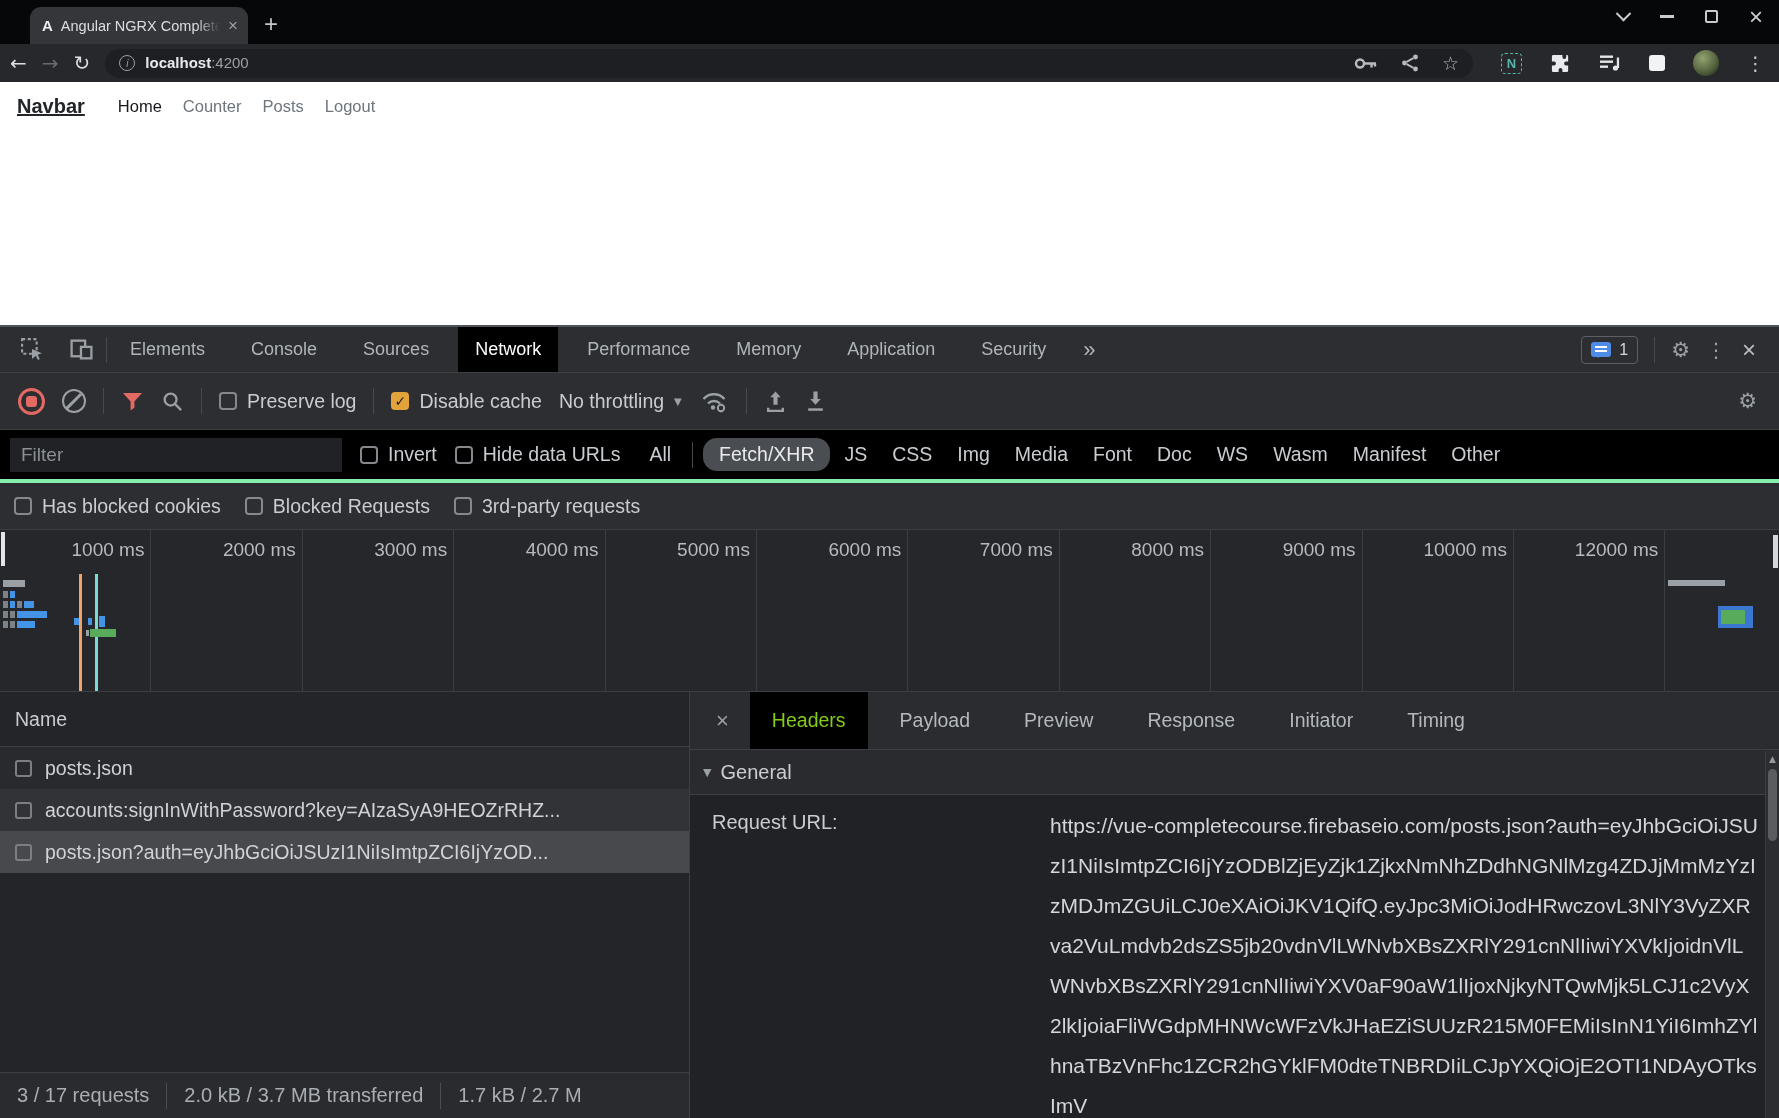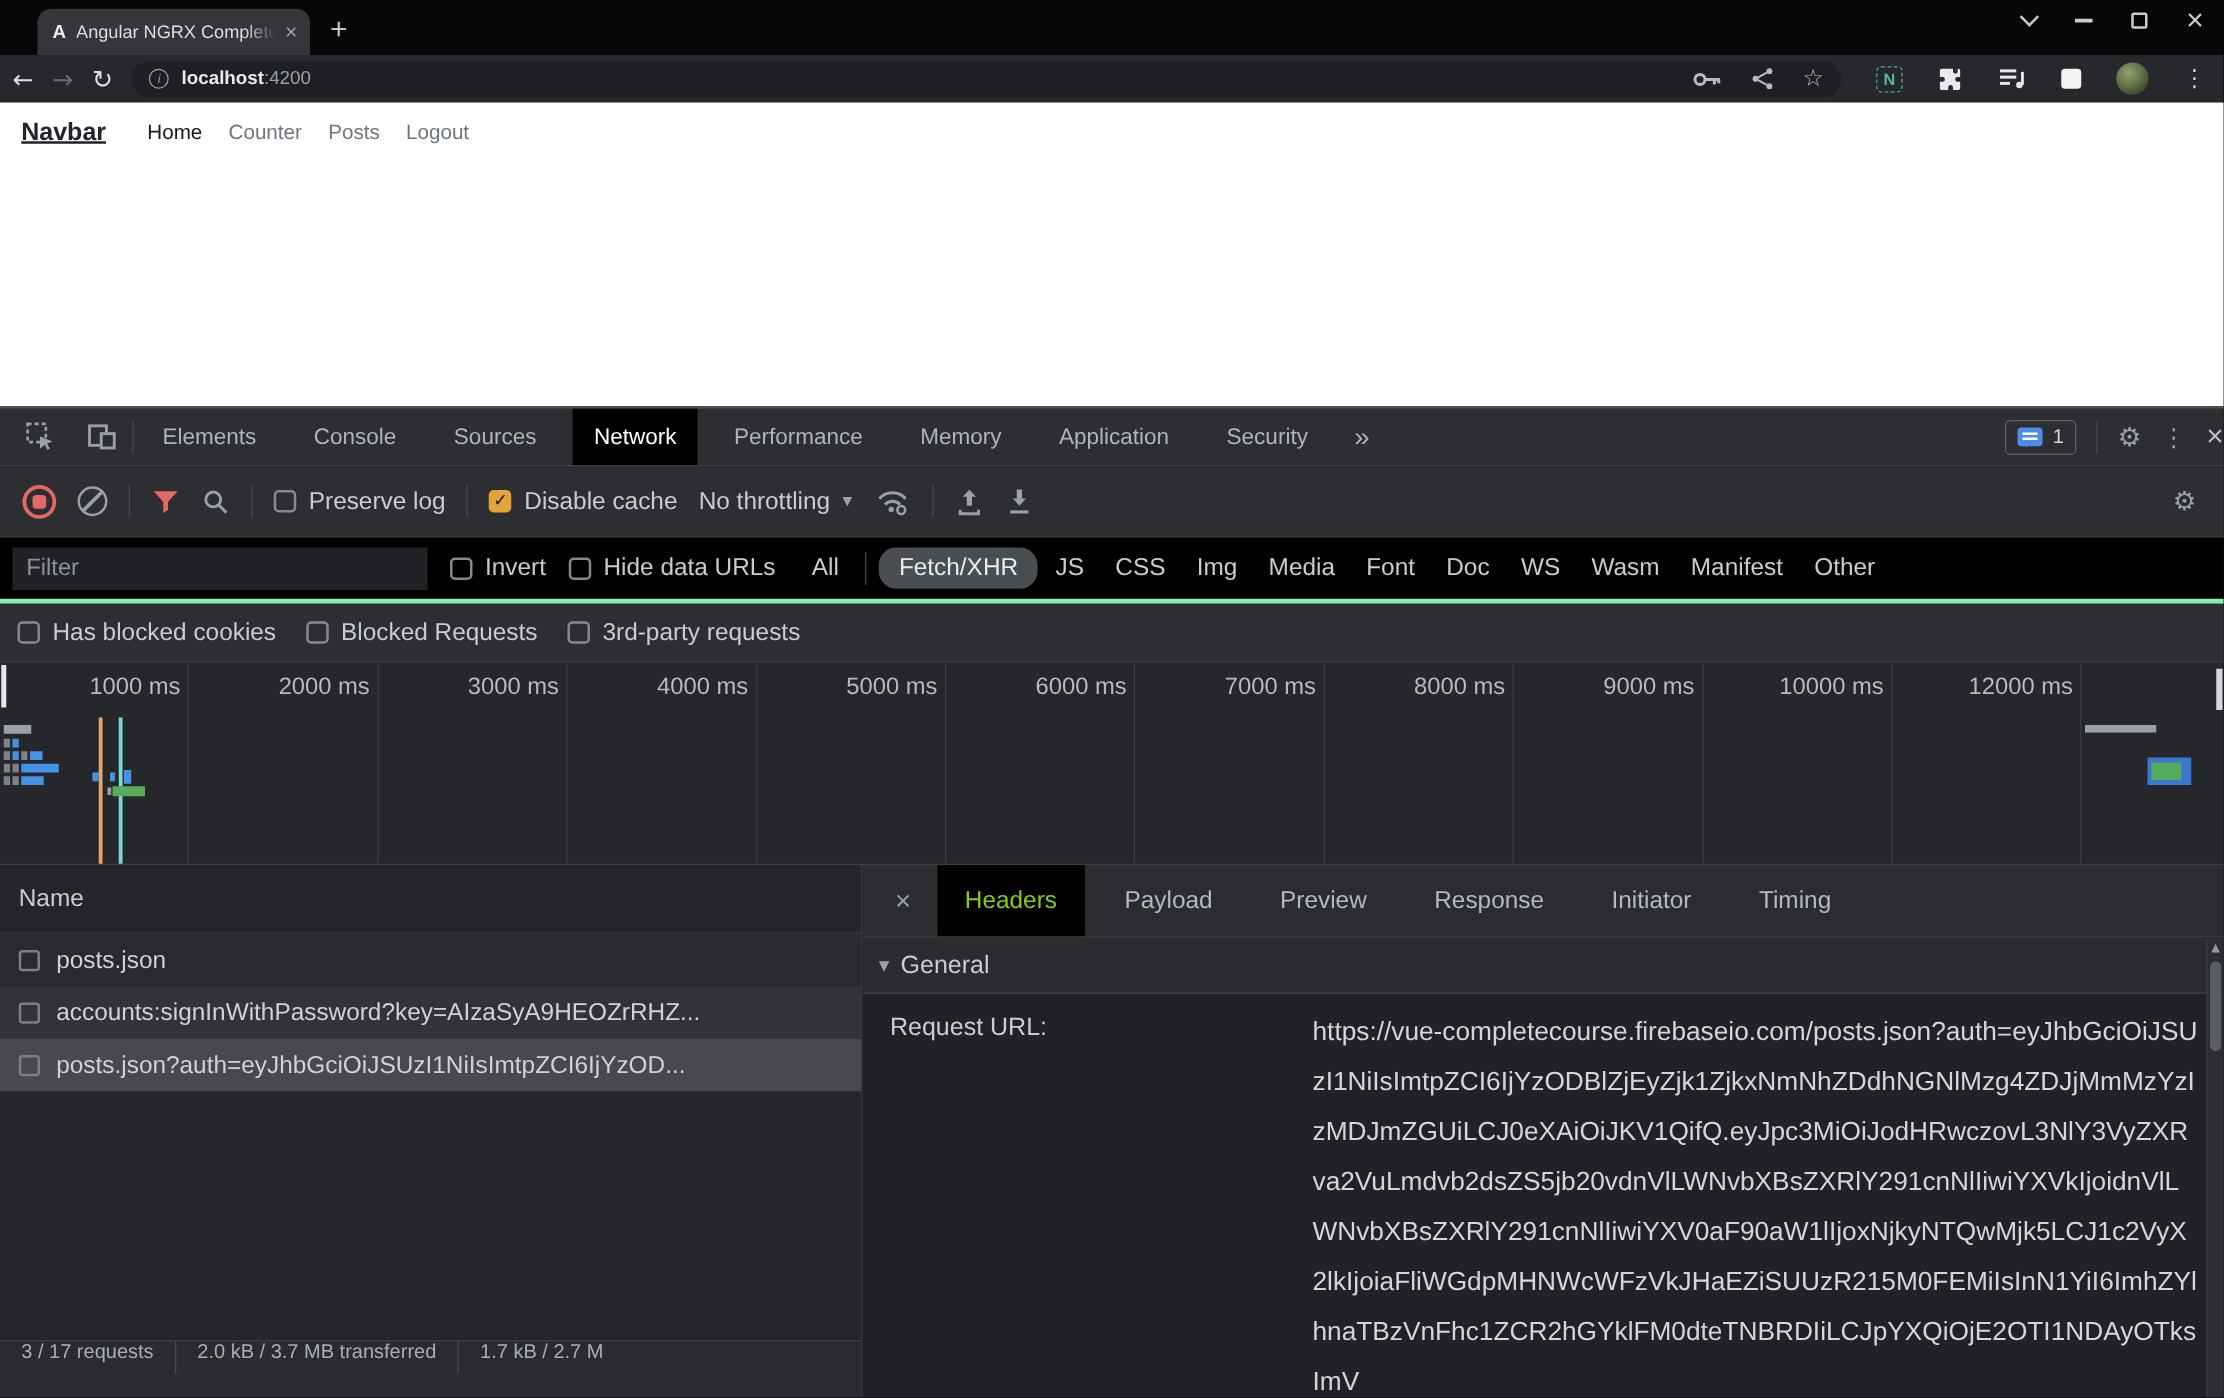--- a/index.html
+++ b/index.html
@@ -43,21 +43,21 @@
   .navbar { height:48px; display:flex; align-items:center; padding-left:17px; }
   .brand { font-size:20px; font-weight:600; color:#212529; margin-right:33px;text-decoration:underline; }
   .navlink { font-size:16.5px; margin-right:21px; color:#6d757d; }
   .navlink.current { color:#16181b; }
   .pagebody { margin:8px 0 0 243px; font-size:15px; color:#212529; }
 
   
   .devtools { flex:1; background:#242528; border-top:2px solid #50545a; display:flex; flex-direction:column; color:#c9ccd0; min-height:0; }
   .vsep { width:1px; height:26px; background:#47494d; flex:none; }
 
-  .dt-tabbar { height:46px; background:#2c2e31; border-bottom:1px solid #3d4043; display:flex; align-items:center; padding:0 0 0 8px; flex:none; }
+  .dt-tabbar { height:46px; background:#2c2e31; border-bottom:1px solid #3d4043; display:flex; align-items:center; padding:0 23px 0 8px; flex:none; }
   .panel-ico { display:flex; align-items:center; padding:0 12px; }
   .dt-tab { font-size:18px; color:#b0b5ba; padding:0 17px; height:100%; display:flex; align-items:center; margin:0 6px; white-space:nowrap; }
   .dt-tab.active { background:#000; color:#fff; }
   .more-tabs { font-size:22px; color:#b0b5ba; padding:0 14px; }
   .dt-right { margin-left:auto; display:flex; align-items:center; gap:16px; }
   .issue-box { display:flex; align-items:center; gap:8px; border:1px solid #5c6064; border-radius:4px; padding:4px 9px; }
   .bubble { width:20px; height:15px; background:#4e8ce8; border-radius:3px; position:relative; }
   .bubble::after { content:""; position:absolute; left:3px; bottom:-5px; border:4px solid transparent; border-top:5px solid #4e8ce8; }
   .bubble i { position:absolute; left:4px; top:4px; width:12px; height:2px; background:#fff; box-shadow:0 4px 0 #fff; }
   .issue-count { color:#d3d6d9; font-size:16px; }
@@ -93,21 +93,21 @@
   .wf div { position:absolute; }
 
   .netsplit { flex:1; display:flex; min-height:0; }
   .reqpanel { width:690px; flex:none; border-right:1px solid #3d4043; position:relative; background:#242528; display:flex; flex-direction:column; overflow:hidden; }
   .req-header { height:55px; border-bottom:1px solid #3d4043; font-size:19.5px; color:#c9ccd0; display:flex; align-items:center; padding-left:15px; }
   .req-row { height:42px; display:flex; align-items:center; gap:13px; padding-left:15px; font-size:19.5px; color:#cfd2d6; white-space:nowrap; overflow:hidden; }
   .req-row.shade1 { background:#292a2d; }
   .req-row.shade2 { background:#323336; }
   .req-row.selected { background:#47494d; }
   .req-check { width:17px; height:17px; border:2px solid #7b7f84; border-radius:3px; flex:none; }
-  .req-status { position:absolute; left:0; right:0; bottom:0; height:46px; background:#2a2b2e; border-top:1px solid #3d4043; display:flex; align-items:flex-start; font-size:16px; color:#a9aeb4; white-space:nowrap; overflow:hidden; padding-left:17px; }
+  .req-status { position:absolute; left:0; right:0; bottom:0; height:46px; background:#2a2b2e; border-top:1px solid #3d4043; display:flex; align-items:center; font-size:20px; color:#a9aeb4; white-space:nowrap; overflow:hidden; padding-left:17px; }
   .st-sep { width:1px; height:26px; background:#4a4d51; margin:0 17px; flex:none; }
 
   .detailpanel { flex:1; display:flex; flex-direction:column; background:#212225; position:relative; min-width:0; }
   .det-tabs { height:58px; background:#2a2c2f; border-bottom:1px solid #3d4043; display:flex; align-items:center; padding-left:10px; flex:none; }
   .det-x { font-size:22px; color:#9aa0a6; padding:0 16px; }
   .det-tab { font-size:19.5px; color:#b4b9be; height:100%; display:flex; align-items:center; padding:0 22px; margin:0 5px; white-space:nowrap; }
   .det-tab.active { background:#000; color:#84cc16; }
   .det-body { flex:1; overflow:hidden; }
   .gen-header { height:45px; background:#2a2b2e; border-bottom:1px solid #3d4043; display:flex; align-items:center; gap:9px; padding-left:13px; font-size:20px; color:#c9ccd0; }
   .tri { font-family:"DejaVu Sans",sans-serif; font-size:11px; color:#9aa0a6; }

